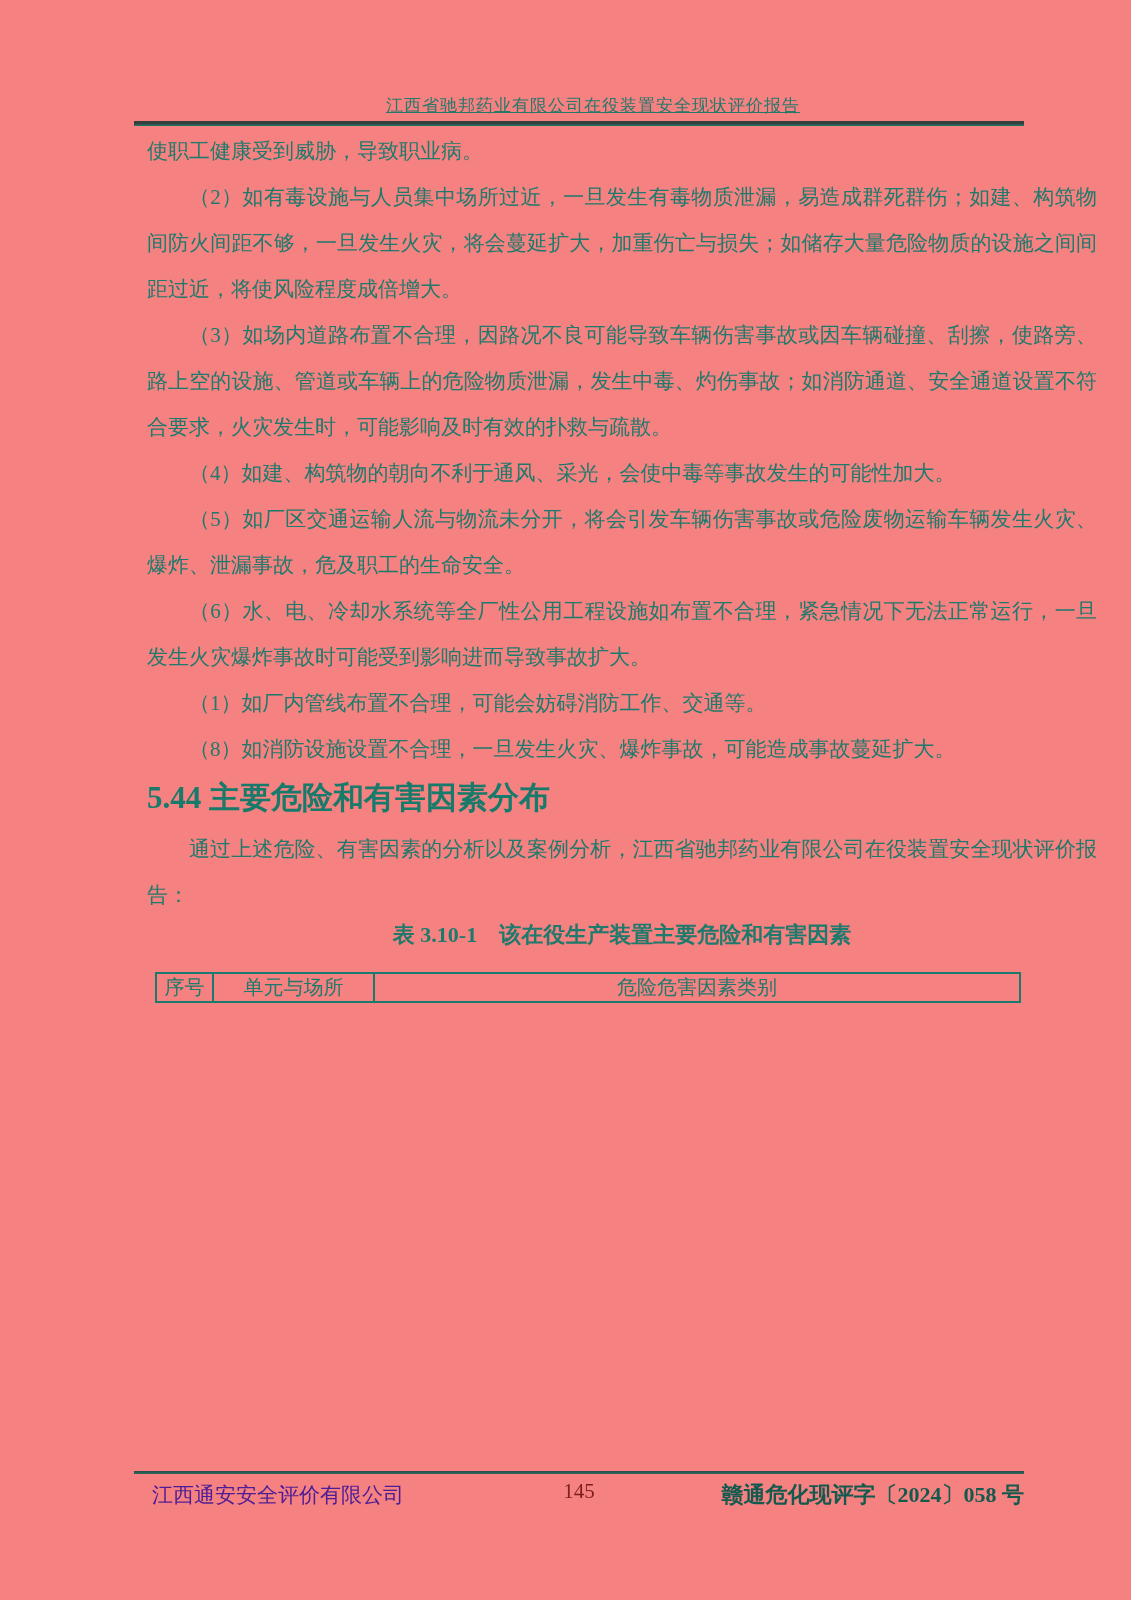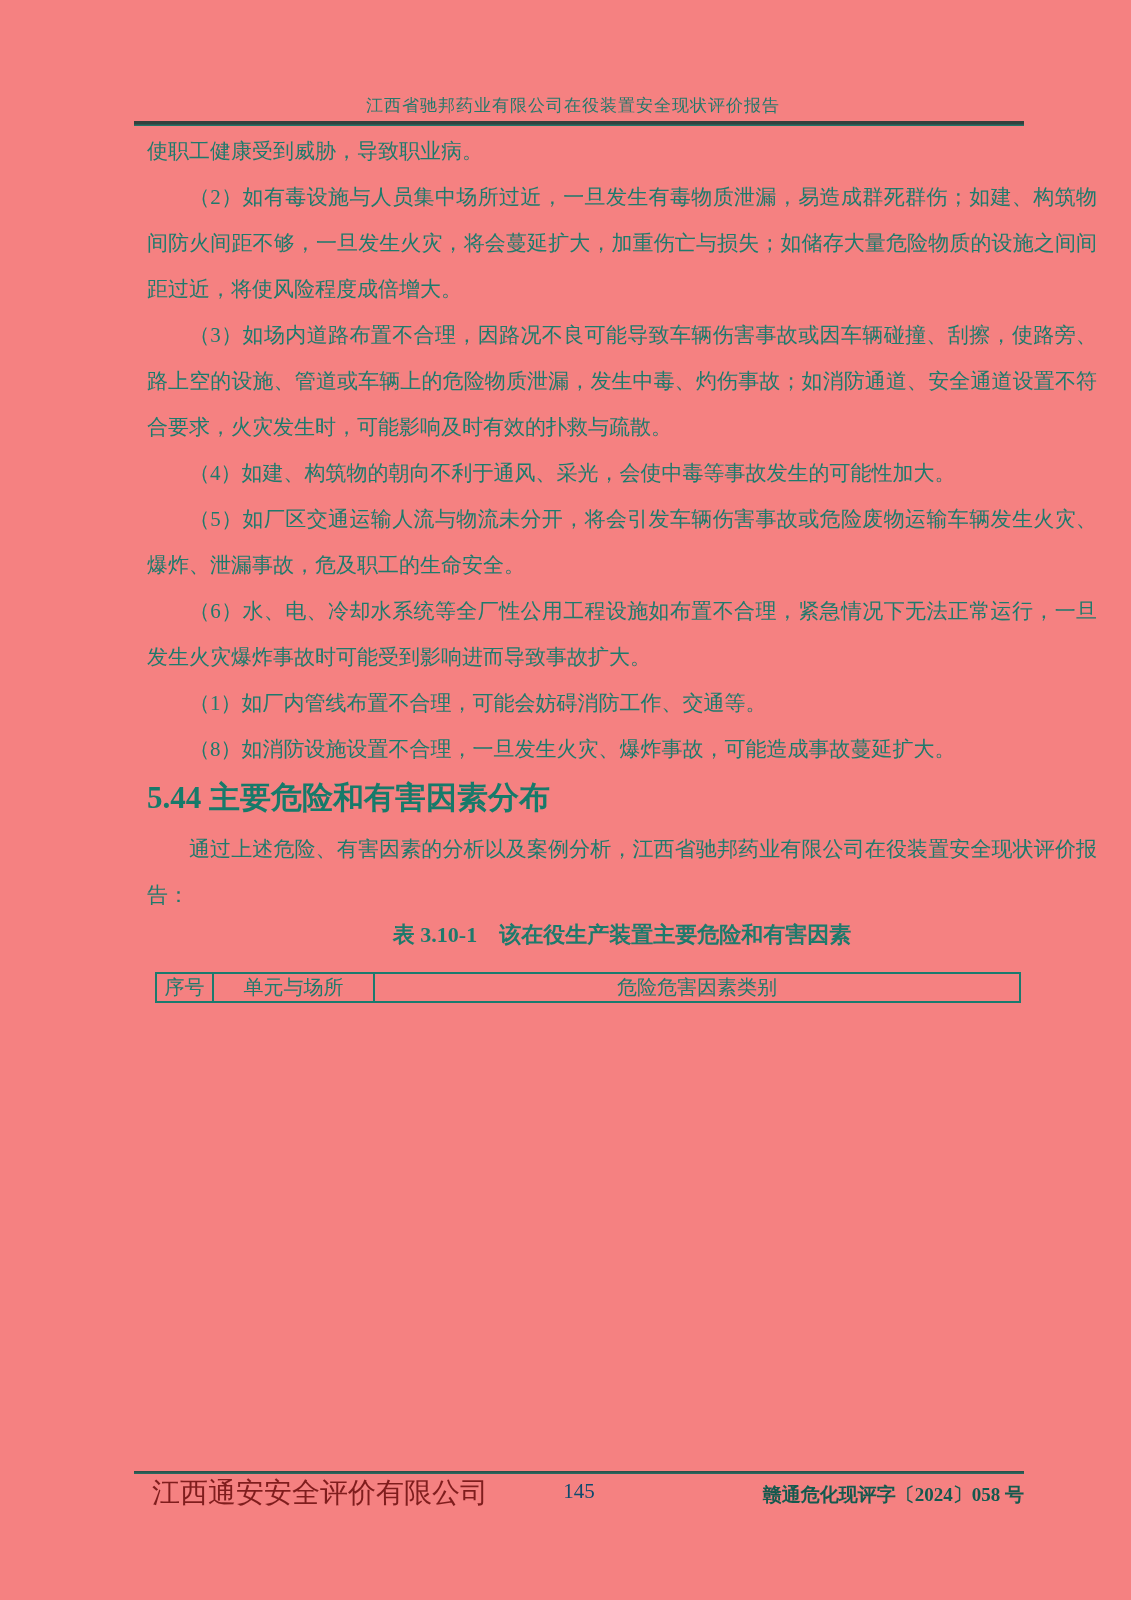--- a/index.html
+++ b/index.html
@@ -18,26 +18,27 @@
     height: 1600px;
     margin: 0 auto;
     background: var(--bg);
     overflow: hidden;
     font-family: "Liberation Serif", "DejaVu Serif", serif;
     color: var(--ink);
   }
   
   .header-title {
     position: absolute;
-    top: 95px; left: 128px; width: 890px;
+    top: 95px; left: 148px; width: 890px;
     text-align: center;
     font-size: 17px;
     line-height: 22px;
     color: #26786b;
     letter-spacing: 1px;
+    text-decoration: underline;
   }
   .header-rule {
     position: absolute;
     top: 121px; left: 134px; width: 890px; height: 5px;
     background: linear-gradient(to bottom, var(--rule-dark) 0%, var(--rule-dark) 55%, var(--rule-teal) 100%);
   }
   
   .content {
     position: absolute;
     top: 128px; left: 147px; width: 950px;
@@ -96,35 +97,34 @@
   }
   .footer-row {
     position: absolute;
     top: 1481px; left: 134px; width: 890px;
     display: flex;
     justify-content: space-between;
     align-items: flex-start;
   }
   .footer-company {
     padding-left: 18px;
-    font-size: 28px;
+    font-size: 21px;
     line-height: 28px;
-    color: #7f1d1d;
-    font-family: Liberation Mono, monospace;
+    color: #4c1d95;
   }
   .footer-page {
     position: absolute;
     left: 0; right: 0;
     top: -2px;
     text-align: center;
     font-size: 21px;
-    color: #0c4a6e;
+    color: #7f1d1d;
   }
   .footer-doc {
-    font-size: 19px;
+    font-size: 22px;
     line-height: 28px;
     font-weight: bold;
     color: var(--ink-dark);
   }
 </style>
 </head>
 <body>
 
 <div class="page">
 

